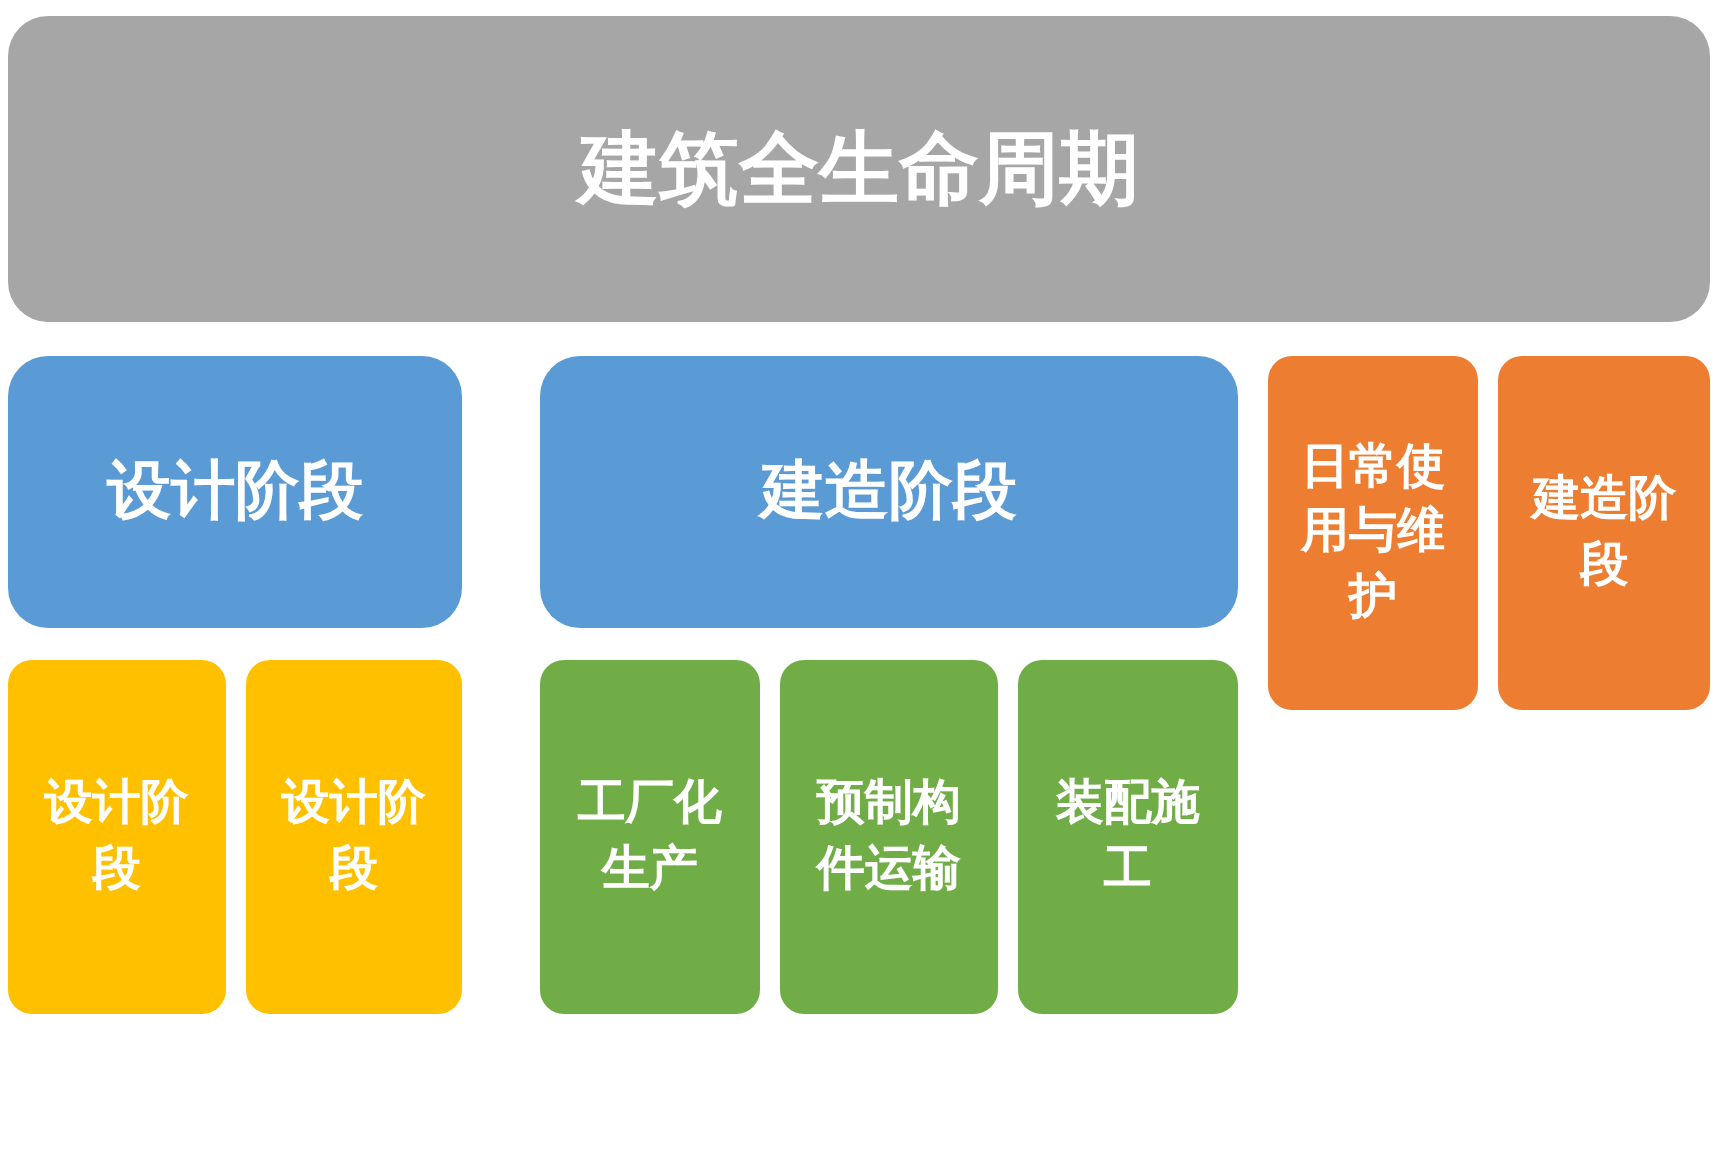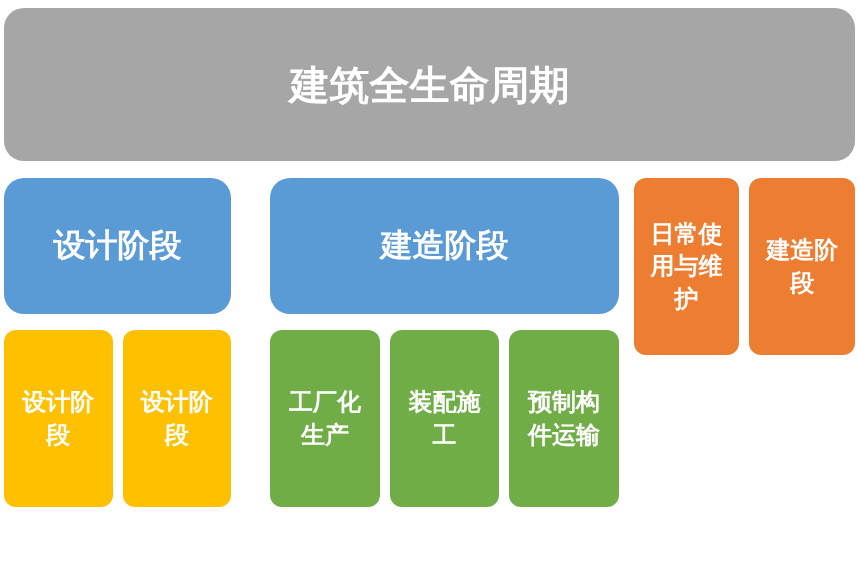--- a/index.html
+++ b/index.html
@@ -96,24 +96,24 @@
 
     <div class="col col-construction">
       <div class="box phase-box">
         <span>建造阶段</span>
       </div>
       <div class="sub-row">
         <div class="box sub-box">
           <span>工厂化生产</span>
         </div>
         <div class="box sub-box">
-          <span>装配施工</span>
+          <span>预制构件运输</span>
         </div>
         <div class="box sub-box">
-          <span>预制构件运输</span>
+          <span>装配施工</span>
         </div>
       </div>
     </div>
 
     <div class="col col-usage">
       <div class="sub-row">
         <div class="box sub-box">
           <span>日常使用与维护</span>
         </div>
         <div class="box sub-box">

